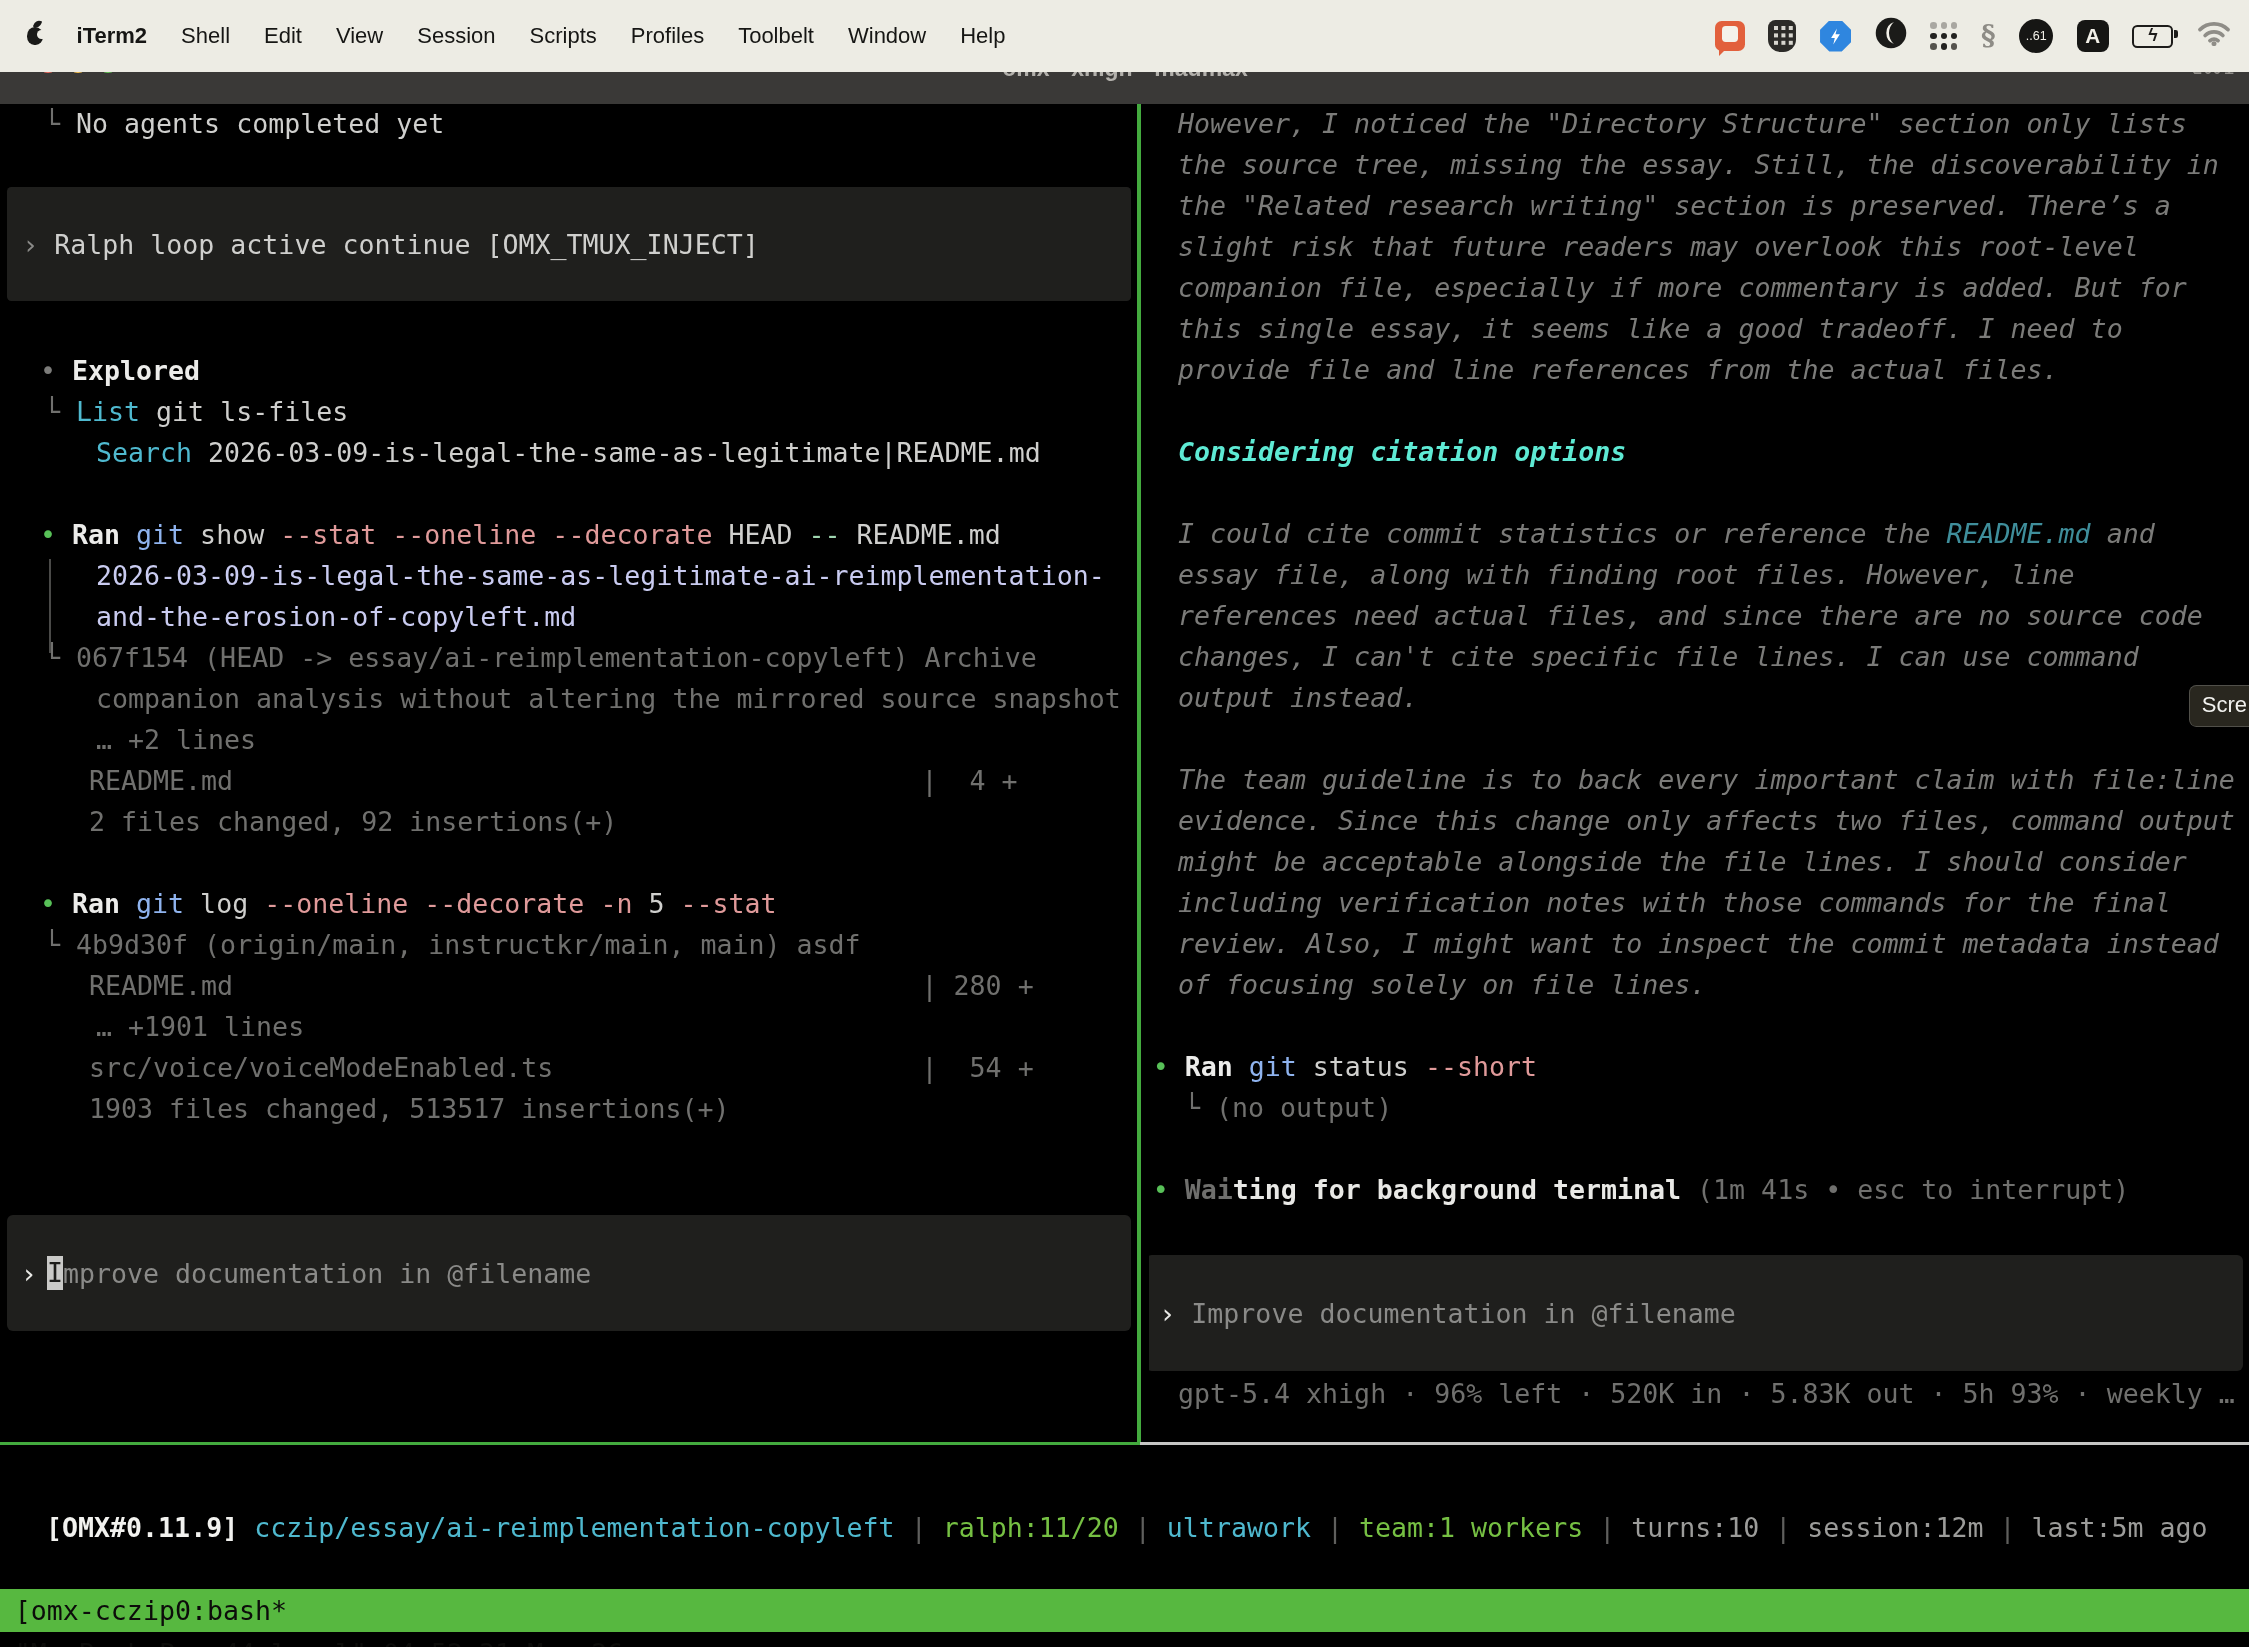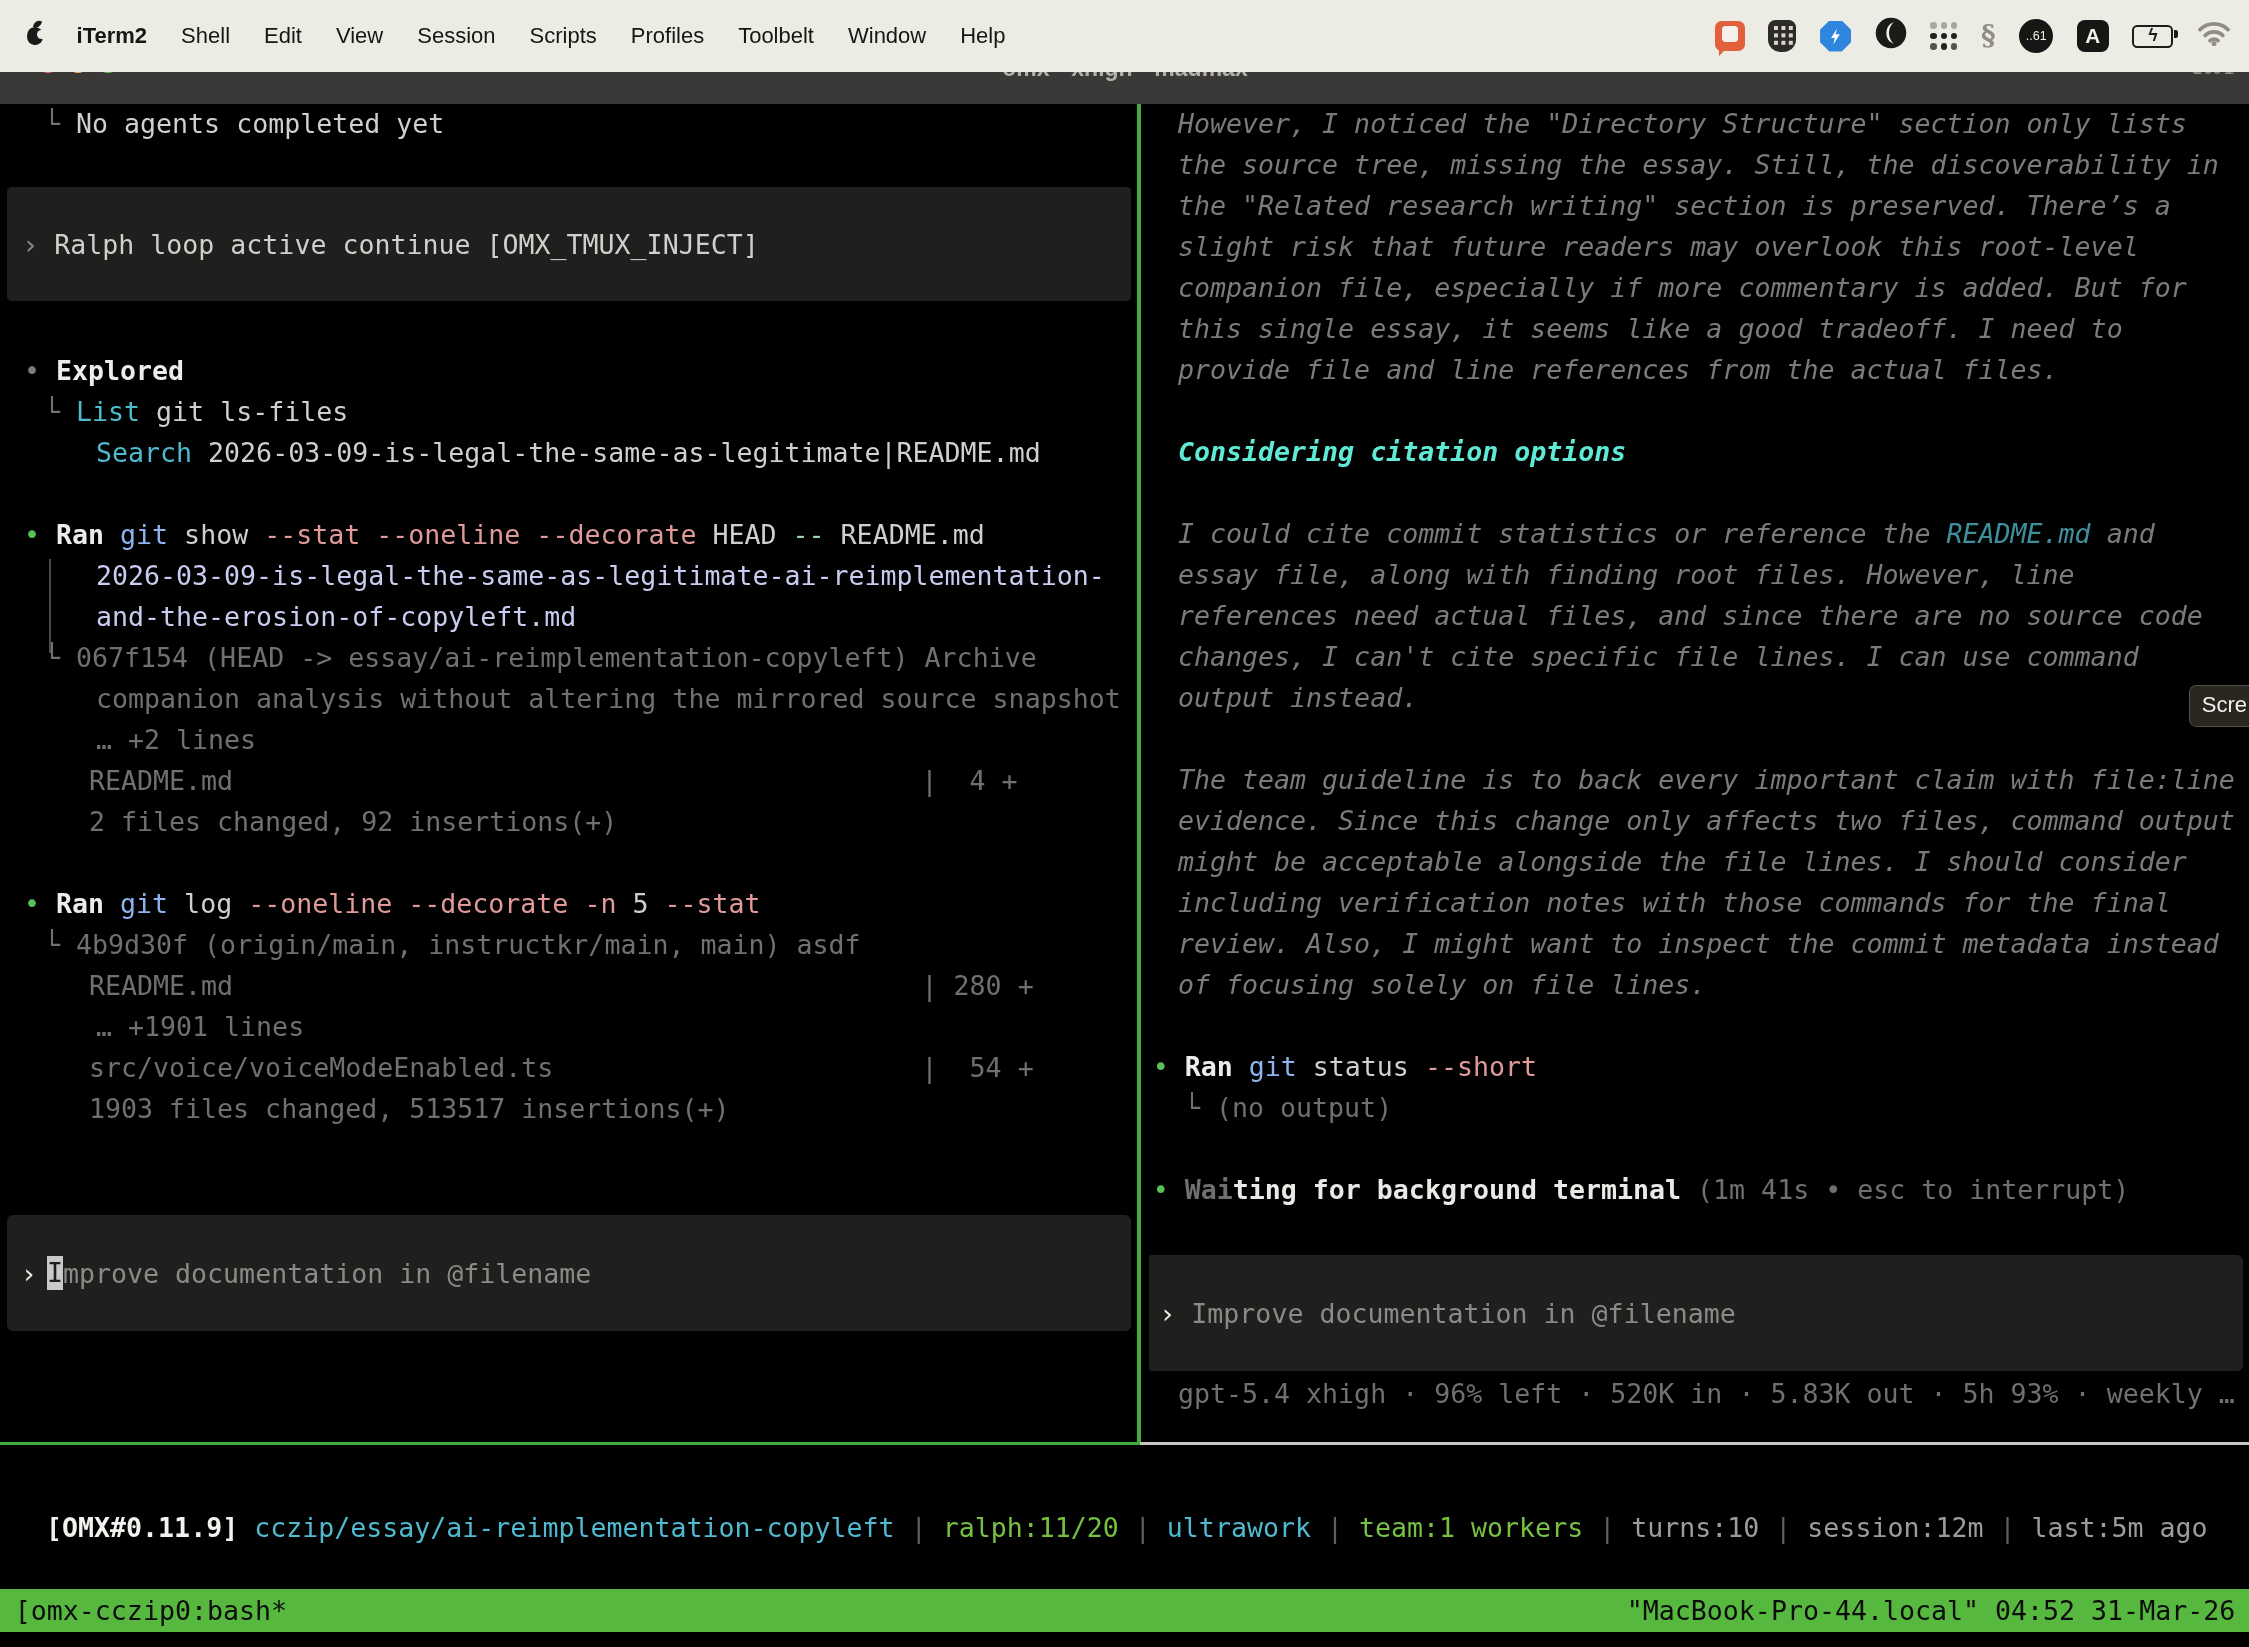--- a/index.html
+++ b/index.html
@@ -53,21 +53,21 @@
                font-family:"DejaVu Sans",sans-serif;z-index:2;}
   
   .term{position:absolute;top:103px;left:0;width:2250px;height:1341px;background:#000;}
   .pane{position:absolute;top:0;height:1339px;overflow:hidden;font-size:26.6px;color:#cfcfcd;}
   .pane-left{left:0;width:1137px;}
   .pane-right{left:1149px;width:1101px;}
   .divider{position:absolute;left:1137px;top:0;width:3.7px;height:1339px;background:#43aa3e;}
   .hline-l{position:absolute;left:0;top:1339px;width:1140px;height:3px;background:#43aa3e;}
   .hline-r{position:absolute;left:1140px;top:1339px;width:1109px;height:3px;background:#c6c6c4;}
   .r{height:41px;line-height:41px;white-space:pre;overflow:hidden;}
-  .p5{padding-left:3.7px;} .p19{padding-left:24px;} .p39{padding-left:29px;} .p48{padding-left:35px;}
+  .p5{padding-left:3.7px;} .p19{padding-left:24px;margin-left:16px;} .p39{padding-left:29px;} .p48{padding-left:35px;}
   .p55{padding-left:41px;} .p60{padding-left:44px;} .p97{padding-left:72px;margin-left:24px;} .p120{padding-left:89px;}
   .w{color:#ececea;font-weight:bold;}
   .dim{color:#70706e;}
   .lt{color:#cfcfcd;}
   .cy{color:#4fb9cf;}
   .bl{color:#8fb3ee;}
   .pk{color:#e09a9a;}
   .mint{color:#9fd6b0;}
   .lav{color:#c9cbf0;}
   .gb{color:#58c158;}
@@ -93,21 +93,21 @@
   
   .omx{position:absolute;left:0;top:1466px;height:41px;line-height:41px;padding-left:14px;
        font-size:26.6px;white-space:pre;z-index:5;}
   .omx .ver{color:#f2f2ef;font-weight:bold;}
   .omx .sep{color:#5f5f5d;}
   .omx .gr{color:#76c043;}
   .omx .gy{color:#9c9c9a;}
   
   .tmux{position:absolute;left:0;top:1589px;width:2250px;height:43px;background:#57b840;
         color:#0c0c0a;font-size:26.6px;line-height:43px;display:flex;justify-content:space-between;
-        white-space:pre;padding:0 14.8px;box-sizing:border-box;}
+        white-space:pre;padding:0 14.8px;box-sizing:border-box;flex-direction:column;}
   
   .tooltip{position:absolute;left:2189px;top:685px;width:63px;height:40px;background:#29271f;
            border:1.5px solid #51504a;border-right:none;border-radius:7.4px 0 0 7.4px;color:#f2f2ef;
            font-family:"Liberation Sans",sans-serif;font-size:22px;line-height:38px;
            padding-left:11.8px;overflow:hidden;z-index:40;}
 </style>
 </head>
 <body>
 
 <div class="menubar">

